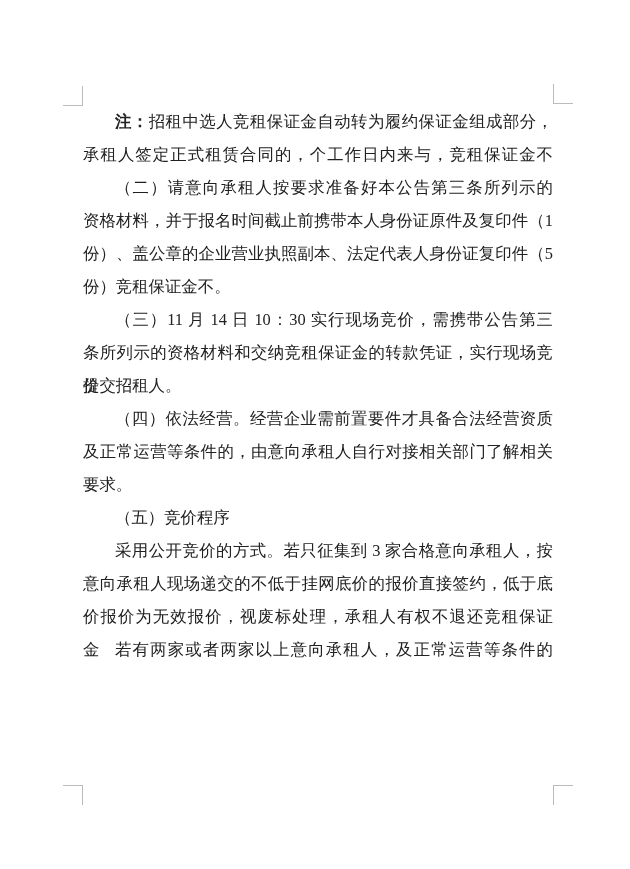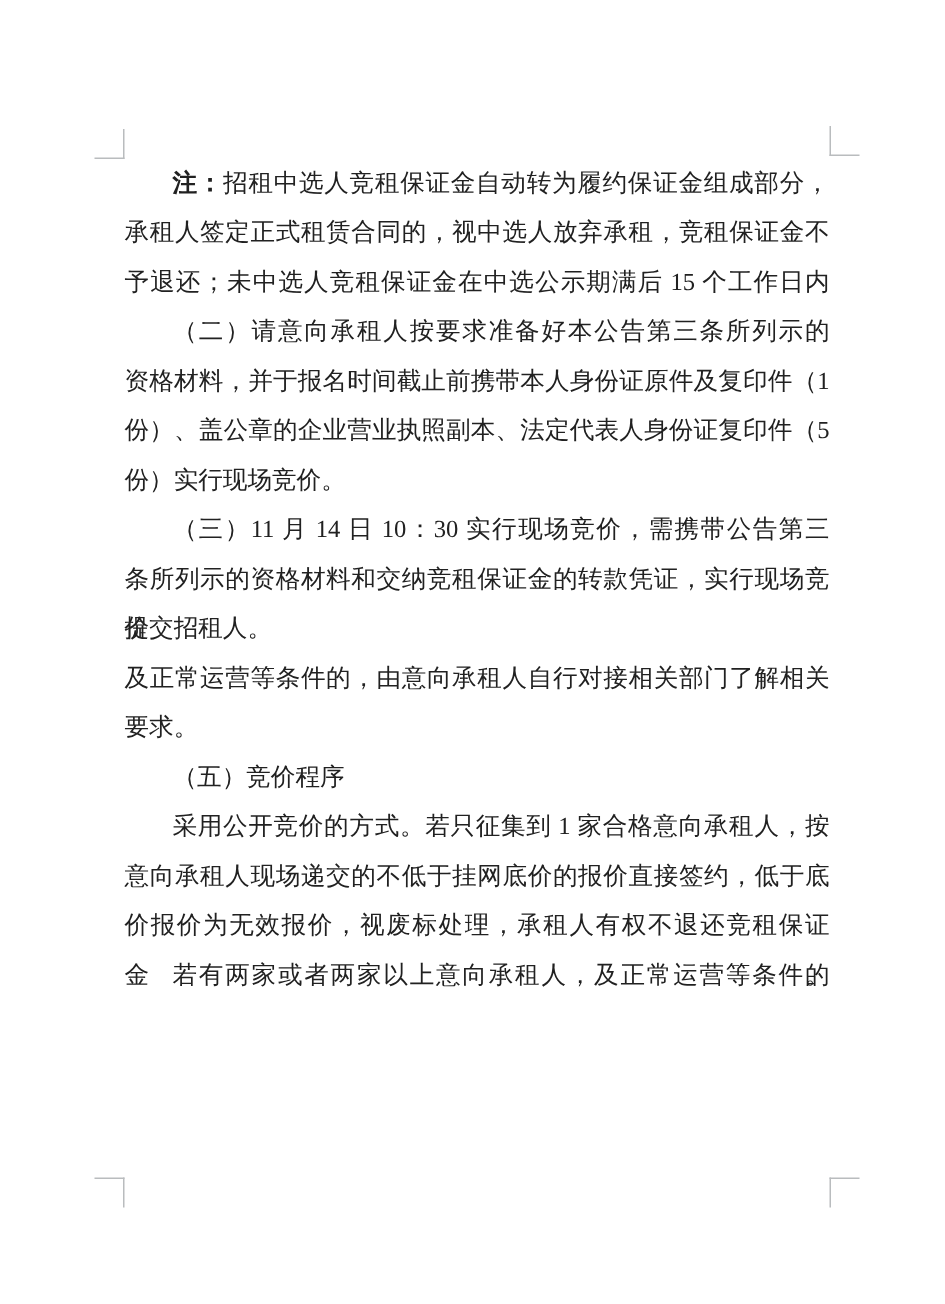--- a/index.html
+++ b/index.html
@@ -60,48 +60,48 @@
 
   <div class="crop tl"></div>
   <div class="crop tr"></div>
   <div class="crop bl"></div>
   <div class="crop br"></div>
 
   <div class="textblock">
 
     <div>
       <div class="line fill indent"><span class="bold">注：</span><span>招租中选人竞租保证金自动转为履约保证金组成部分，</span></div>
-      <div class="line fill">承租人签定正式租赁合同的，视中选人放弃承租，竞租保证金不</div>
-      <div class="line fill">予退还；未中选人竞租保证金在中选公示期满后 15 个工作日内</div>
+      <div class="line fill">承租人签定正式租赁合同的，个工作日内来与，竞租保证金不</div>
     </div>
 
     <div>
       <div class="line fill indent">（二）请意向承租人按要求准备好本公告第三条所列示的</div>
       <div class="line fill">资格材料，并于报名时间截止前携带本人身份证原件及复印件（1</div>
       <div class="line fill">份）、盖公章的企业营业执照副本、法定代表人身份证复印件（5</div>
-      <div class="line">份）实行现场竞价。</div>
+      <div class="line">份）竞租保证金不。</div>
     </div>
 
     <div>
       <div class="line fill indent">（三）11 月 14 日 10：30 实行现场竞价，需携带公告第三</div>
       <div class="line fill">条所列示的资格材料和交纳竞租保证金的转款凭证，实行现场竞价</div>
       <div class="line">提交招租人。</div>
     </div>
 
     <div>
+      <div class="line fill indent">（四）依法经营。经营企业需前置要件才具备合法经营资质</div>
       <div class="line fill">及正常运营等条件的，由意向承租人自行对接相关部门了解相关</div>
       <div class="line">要求。</div>
     </div>
 
     <div>
       <div class="line indent">（五）竞价程序</div>
     </div>
 
     <div>
-      <div class="line fill indent">采用公开竞价的方式。若只征集到 1 家合格意向承租人，按</div>
+      <div class="line fill indent">采用公开竞价的方式。若只征集到 3 家合格意向承租人，按</div>
       <div class="line fill">意向承租人现场递交的不低于挂网底价的报价直接签约，低于底</div>
       <div class="line fill">价报价为无效报价，视废标处理，承租人有权不退还竞租保证金。</div>
     </div>
 
     <div>
       <div class="line fill indent">若有两家或者两家以上意向承租人，及正常运营等条件的</div>
     </div>
 
   </div>
 </div>

